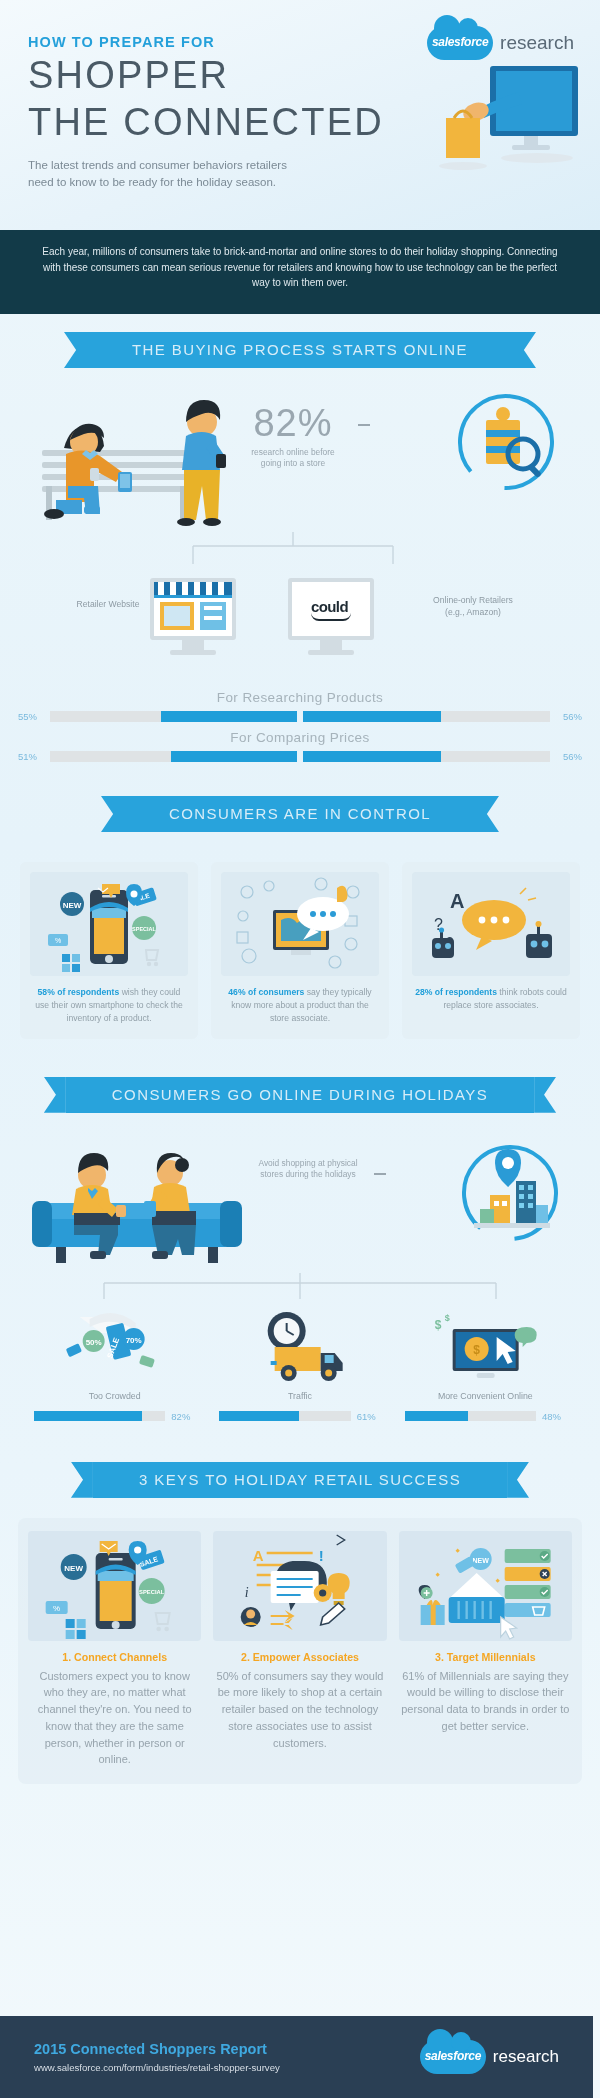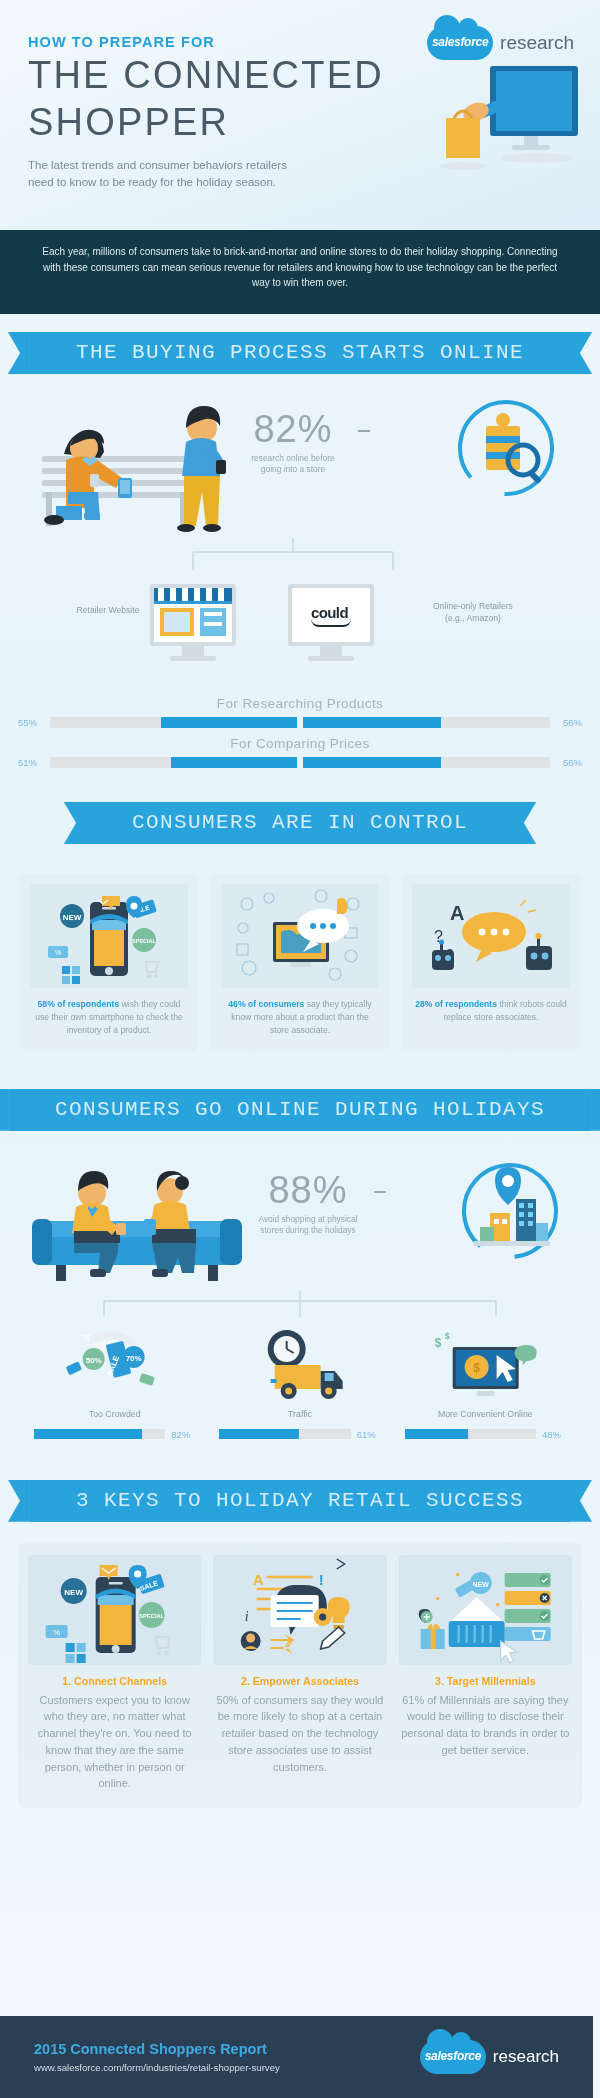--- a/index.html
+++ b/index.html
@@ -80,27 +80,26 @@
     line-height: 1.55;
     height: 84px;
   }
 
   
   .ribbon-wrap { display: flex; justify-content: center; }
   .ribbon {
     position: relative;
     background: #28a3dc;
     color: #d7edf8;
-    font-size: 21px;
+    font-size: 15px;
     letter-spacing: 1.4px;
     font-weight: 300;
     text-align: center;
     padding: 9px 46px 10px 46px;
     white-space: nowrap;
-    font-family: Liberation Mono, monospace;
   }
   .ribbon:before, .ribbon:after {
     content: ""; position: absolute; top: 0; width: 22px; height: 100%;
     background: #28a3dc;
   }
   .ribbon:before { left: -22px; clip-path: polygon(0 0, 100% 0, 100% 100%, 0 100%, 55% 50%); }
   .ribbon:after  { right: -22px; clip-path: polygon(0 0, 100% 0, 45% 50%, 100% 100%, 0 100%); }
 
   
   .sec { position: relative; padding-top: 18px; }
@@ -193,22 +192,22 @@
   .f-url { color: #d8dfe6; font-size: 9.6px; margin-top: 5px; }
   .footer .sf-research { color: #ffffff; font-size: 17px; }
 </style>
 </head>
 <body>
 
 <div class="page">
 
   <div class="header">
     <div class="kicker">HOW TO PREPARE FOR</div>
+    <div class="title-big">SHOPPER</div>
     <div class="title-big">THE CONNECTED</div>
-    <div class="title-big">SHOPPER</div>
     <div class="subtitle">The latest trends and consumer behaviors retailers need to know to be ready for the holiday season.</div>
 
     <div class="logo-top sf-lockup">
       <div class="sf-cloud">
         <div class="sf-word">salesforce</div>
       </div>
       <div class="sf-research">research</div>
     </div>
 
     <svg class="hdr-art" viewBox="0 0 150 130">
@@ -509,21 +508,20 @@
         <circle cx="152" cy="26" r="7" fill="#222a30"></circle>
         <path d="M124 48 q16 -8 32 0 l4 26 l-40 0z" fill="#f2b53d"></path>
         <rect x="122" y="72" width="44" height="14" fill="#2f4356"></rect>
         <path d="M128 50 l-10 16 l8 6 l12 -14z" fill="#f2b53d"></path>
         <path d="M122 86 l44 0 l-2 30 l-12 0 l-4 -16 l-6 16 l-14 0z" fill="#2a6f95"></path>
         <rect x="122" y="112" width="16" height="8" rx="3" fill="#2f4356"></rect>
         <rect x="114" y="62" width="12" height="16" rx="2" fill="#3fa9e0"></rect>
       </svg>
 
       <div class="bigstat" style="left:238px;top:26px;width:140px">
-        <div class="num">88%</div>
         <div class="cap">
           <span>Avoid shopping at physical</span><br>
           <span>stores during the holidays</span>
         </div>
       </div>
       <div class="dash" style="left:374px;top:46px"></div>
 
       <svg style="position:absolute;right:28px;top:4px" width="122" height="124" viewBox="0 0 122 124">
         <circle cx="60" cy="62" r="46" fill="none" stroke="#28a3dc" stroke-width="4" stroke-dasharray="252 38" transform="rotate(130 60 62)"></circle>
         <path d="M58 18 q13 0 13 14 q0 13 -13 24 q-13 -11 -13 -24 q0 -14 13 -14z" fill="#2a9bd6"></path>

